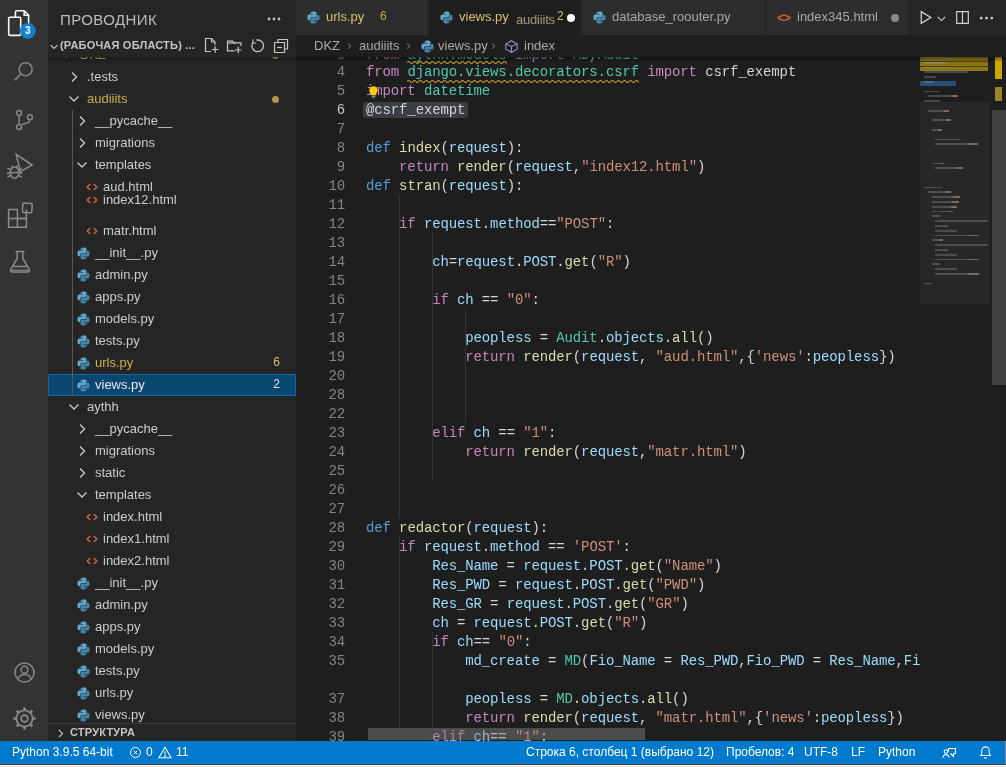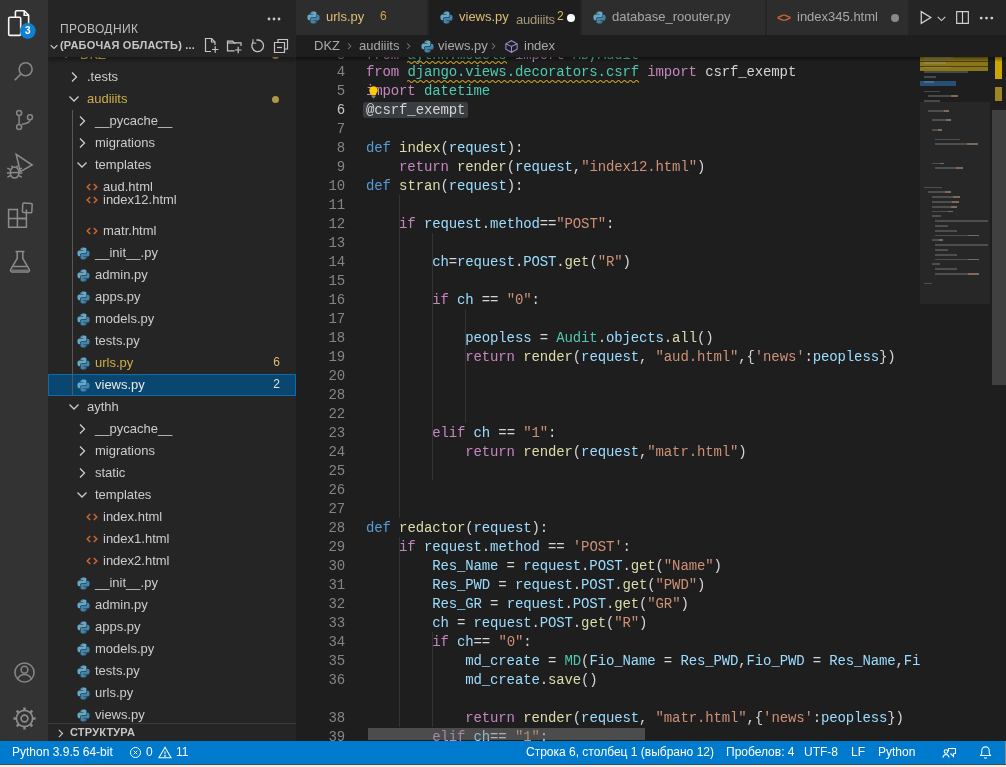--- a/index.html
+++ b/index.html
@@ -5,21 +5,21 @@
 html,body{width:1006px;height:767px;overflow:hidden;background:#1e1e1e;
  font-family:"Liberation Sans",sans-serif;-webkit-font-smoothing:antialiased}
 .abs{position:absolute}
 #root{position:relative;width:1006px;height:767px}
 
 #abar{position:absolute;left:0;top:0;width:48px;height:741px;background:#333333}
 .aic{position:absolute;left:0;width:48px;height:48px;display:flex;align-items:center;justify-content:center}
 
 #sbar{position:absolute;left:48px;top:0;width:248px;height:741px;background:#252526;overflow:hidden}
 #sbtitle{position:absolute;left:0;top:0;width:248px;height:35px;background:#252526}
-#sbtitle .t{position:absolute;left:12px;top:22px;font-size:12px;color:#bcbcbc;letter-spacing:.4px}
+#sbtitle .t{position:absolute;left:12px;top:11px;font-size:15px;color:#bcbcbc;letter-spacing:.4px}
 #wshead{position:absolute;left:0;top:35px;width:248px;height:22px;background:#252526;box-shadow:0 3px 4px rgba(0,0,0,.35)}
 #wshead .t{position:absolute;left:11px;top:4px;font-size:11px;font-weight:bold;color:#c5c5c5;letter-spacing:.2px}
 .trow{position:absolute;left:0;width:248px;height:22px}
 .tsel{background:#094771;outline:1px solid #0d6ca5;outline-offset:-1px}
 .tlab{position:absolute;top:3px;font-size:13px;color:#cccccc;white-space:nowrap}
 .ymod{color:#cfae49}
 .wsel{color:#e8e8e8}
 .ip{position:absolute;top:3px;width:16px;height:16px}
 .tw{display:block}
 .fi{display:block}
@@ -668,23 +668,23 @@
 <span class="ct"><span class="w">        </span><span class="v">ch</span><span class="w"> = </span><span class="v">request</span><span class="w">.</span><span class="v">POST</span><span class="w">.</span><span class="f">get</span><span class="w">(</span><span class="s">"R"</span><span class="w">)</span></span>
 </div>
 <div class="crow" style="top:575.5px">
 <span class="ln">34</span>
 <span class="ct"><span class="w">        </span><span class="k">if</span><span class="w"> </span><span class="v">ch</span><span class="w">== </span><span class="s">"0"</span><span class="w">:</span></span>
 </div>
 <div class="crow" style="top:594.5px">
 <span class="ln">35</span>
 <span class="ct"><span class="w">            </span><span class="v">md_create</span><span class="w"> = </span><span class="t">MD</span><span class="w">(</span><span class="v">Fio_Name</span><span class="w"> = </span><span class="v">Res_PWD</span><span class="w">,</span><span class="v">Fio_PWD</span><span class="w"> = </span><span class="v">Res_Name</span><span class="w">,</span><span class="v">Fio_GR</span></span>
 </div>
-<div class="crow" style="top:613.5px">
-<span class="ln">36</span>
-<span class="ct"><span class="w">            </span><span class="v">md_create</span><span class="w">.</span><span class="f">save</span><span class="w">()</span></span>
+<div class="crow" style="top:632.5px">
+<span class="ln">37</span>
+<span class="ct"><span class="w">            </span><span class="v">peopless</span><span class="w"> = </span><span class="t">MD</span><span class="w">.</span><span class="v">objects</span><span class="w">.</span><span class="f">all</span><span class="w">()</span></span>
 </div>
 <div class="crow" style="top:651.5px">
 <span class="ln">38</span>
 <span class="ct"><span class="w">            </span><span class="k">return</span><span class="w"> </span><span class="f">render</span><span class="w">(</span><span class="v">request</span><span class="w">, </span><span class="s">"matr.html"</span><span class="w">,{</span><span class="s">'news'</span><span class="w">:</span><span class="v">peopless</span><span class="w">})</span></span>
 </div>
 <div class="crow" style="top:670.5px">
 <span class="ln">39</span>
 <span class="ct"><span class="w">        </span><span class="k">elif</span><span class="w"> </span><span class="v">ch</span><span class="w">== </span><span class="s">"1"</span><span class="w">:</span></span>
 </div>
 <div class="ig" style="left:103px;top:138px;height:323px"></div>

